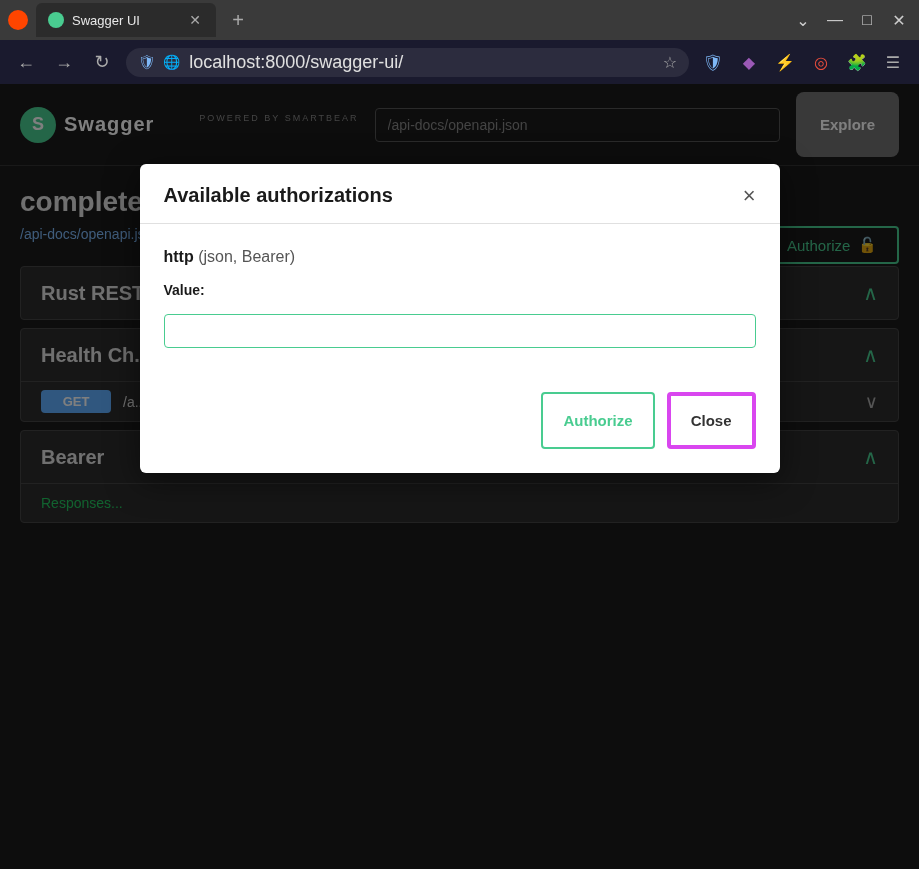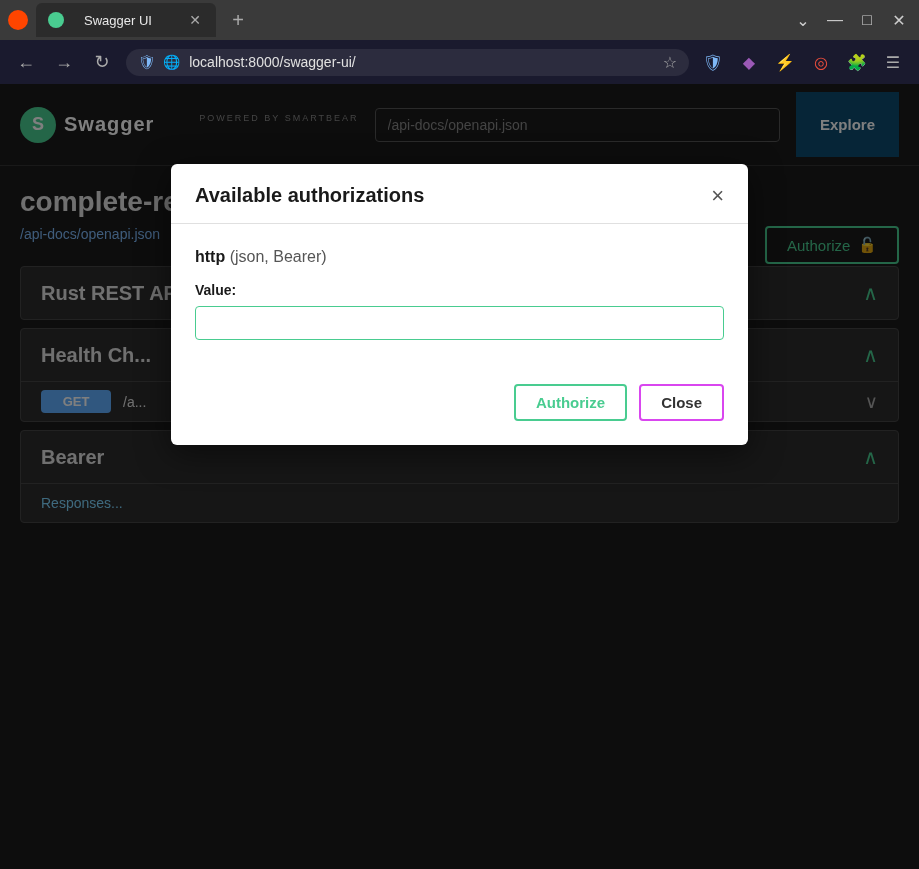--- a/index.html
+++ b/index.html
@@ -24,21 +24,21 @@
       background: #ff4500;
       border-radius: 50%;
       flex-shrink: 0;
     }
     .browser-tab {
       display: flex;
       align-items: center;
       background: #2b2b2b;
       border-radius: 6px 6px 0 0;
       padding: 6px 12px;
-      gap: 20px;
+      gap: 8px;
       min-width: 180px;
       height: 34px;
     }
     .tab-favicon {
       width: 16px;
       height: 16px;
       background: #49cc90;
       border-radius: 50%;
       flex-shrink: 0;
     }
@@ -110,21 +110,21 @@
       flex: 1;
       display: flex;
       align-items: center;
       background: #2c2c3e;
       border-radius: 20px;
       padding: 4px 12px;
       gap: 8px;
     }
     .shield-icon { color: #7eb8f7; font-size: 14px; }
     .page-icon { color: #aaa; font-size: 14px; }
-    .address-text { color: #e0e0e0; font-size: 14px; flex: 1; }
+    .address-text { color: #e0e0e0; font-size: 18px; flex: 1; }
     .star-icon { color: #aaa; font-size: 16px; cursor: pointer; }
     .browser-icons-right {
       display: flex;
       align-items: center;
       gap: 8px;
     }
     .browser-icon-btn {
       color: #aaa;
       font-size: 16px;
       cursor: pointer;
@@ -194,26 +194,26 @@
     .api-url-input {
       flex: 1;
       background: #1a1a1a;
       border: 1px solid #555;
       color: #888;
       padding: 8px 12px;
       font-size: 14px;
       border-radius: 4px;
     }
     .explore-btn {
-      background: #0c4a6e;
+      background: #737373;
       color: white;
       border: none;
       padding: 24px 24px;
       font-size: 15px;
-      border-radius: 0;
+      border-radius: 8px;
       cursor: pointer;
       font-weight: bold;
     }
 
     
     .swagger-main {
       background: #1a1a1a;
       padding: 20px;
       position: relative;
     }
@@ -321,42 +321,42 @@
       background: #2d2d2d;
       border: 1px solid #444;
       border-radius: 4px;
       margin-bottom: 8px;
     }
     .responses-row {
       padding: 10px 20px;
       border-top: 1px solid #444;
     }
     .responses-label {
-      color: #7dd3fc;
+      color: #22c55e;
       font-size: 14px;
     }
 
     
     .modal-overlay {
       position: absolute;
       top: 0;
       left: 0;
       width: 100%;
       height: 100%;
       background: rgba(0,0,0,0.5);
       display: flex;
       align-items: flex-start;
       justify-content: center;
       padding-top: 80px;
       z-index: 100;
     }
     .modal {
       background: white;
       border-radius: 6px;
-      width: 577px;
+      width: 640px;
       max-width: 90%;
       overflow: hidden;
       box-shadow: 0 8px 32px rgba(0,0,0,0.5);
     }
     .modal-header {
       display: flex;
       align-items: center;
       justify-content: space-between;
       padding: 20px 24px 16px;
       border-bottom: 1px solid #e0e0e0;
@@ -384,21 +384,21 @@
       margin-bottom: 16px;
     }
     .auth-type-sub {
       font-weight: normal;
       color: #555;
     }
     .value-label {
       font-size: 14px;
       color: #1a1a1a;
       font-weight: bold;
-      margin-bottom: 8px;
+      margin-bottom: 16px;
     }
     .value-input {
       width: 100%;
       border: 1px solid #49cc90;
       border-radius: 4px;
       padding: 8px 10px;
       font-size: 14px;
       outline: none;
       color: #1a1a1a;
       margin-bottom: 20px;
@@ -414,23 +414,23 @@
       border: 2px solid #49cc90;
       color: #49cc90;
       padding: 8px 20px;
       border-radius: 4px;
       font-size: 15px;
       cursor: pointer;
       font-weight: bold;
     }
     .btn-close {
       background: transparent;
-      border: 2px solid #d946ef;
+      border: 4px solid #d946ef;
       color: #333;
-      padding: 8px 20px;
+      padding: 16px 20px;
       border-radius: 4px;
       font-size: 15px;
       cursor: pointer;
       font-weight: bold;
     }
   </style>
 </head>
 <body>
 
 <div class="browser-chrome">

